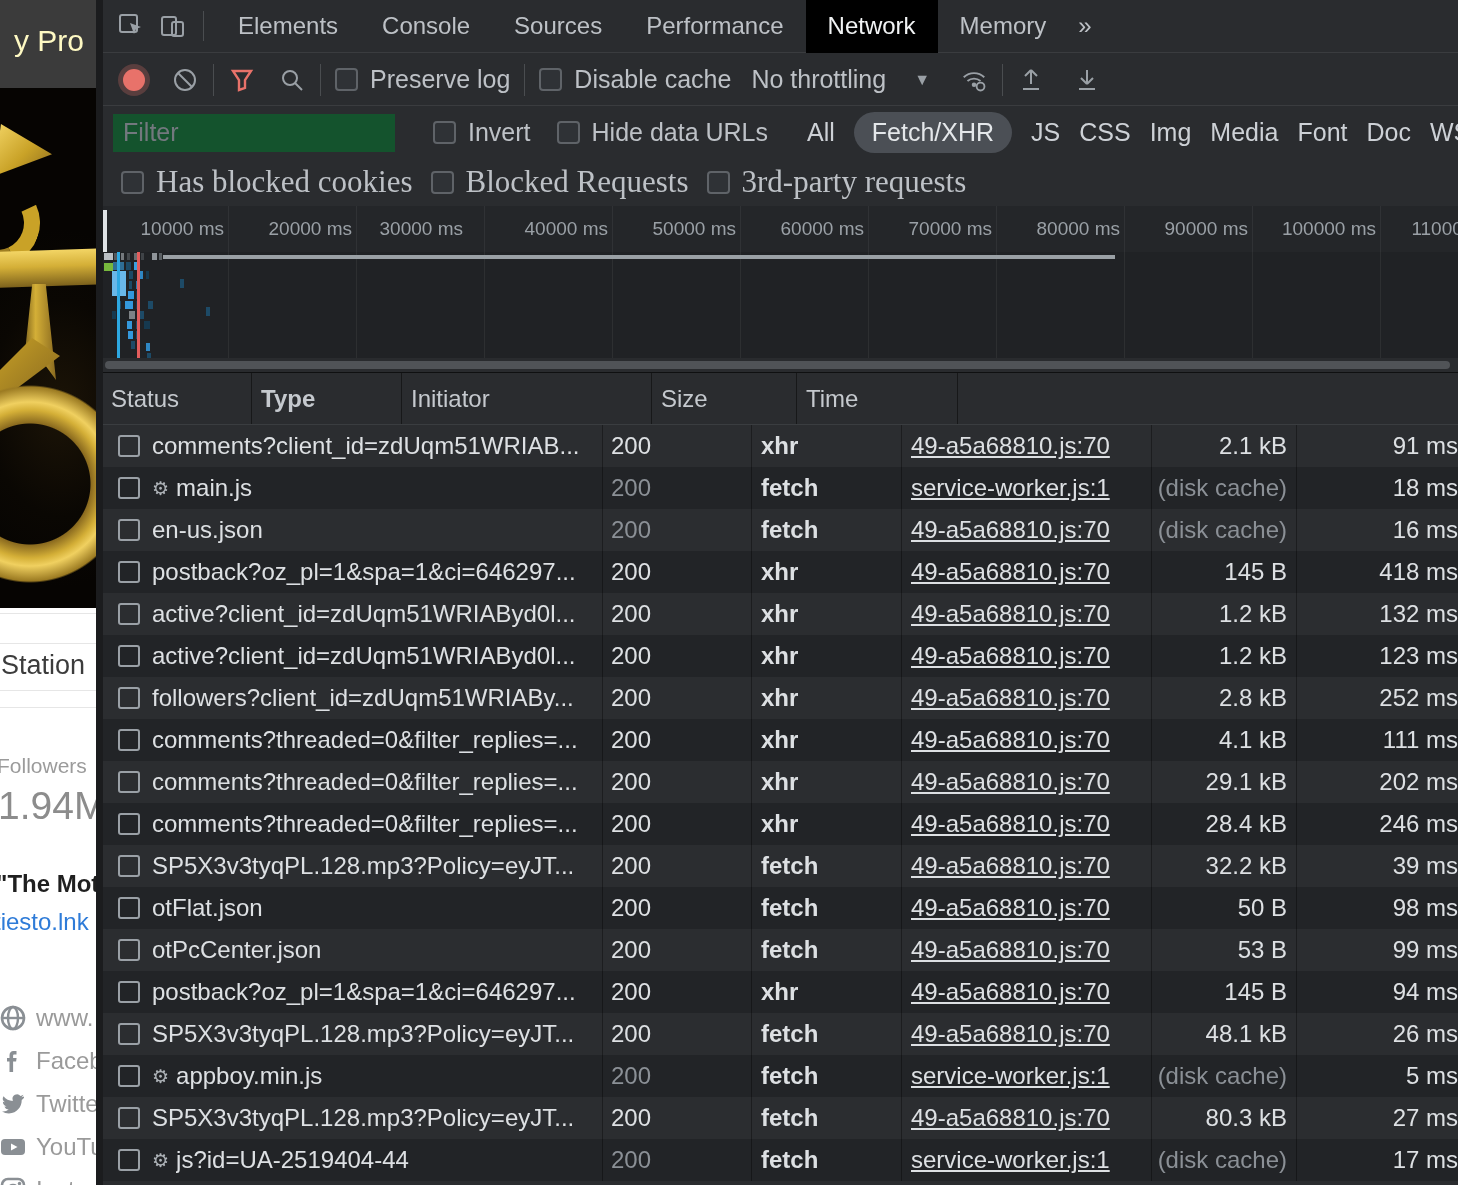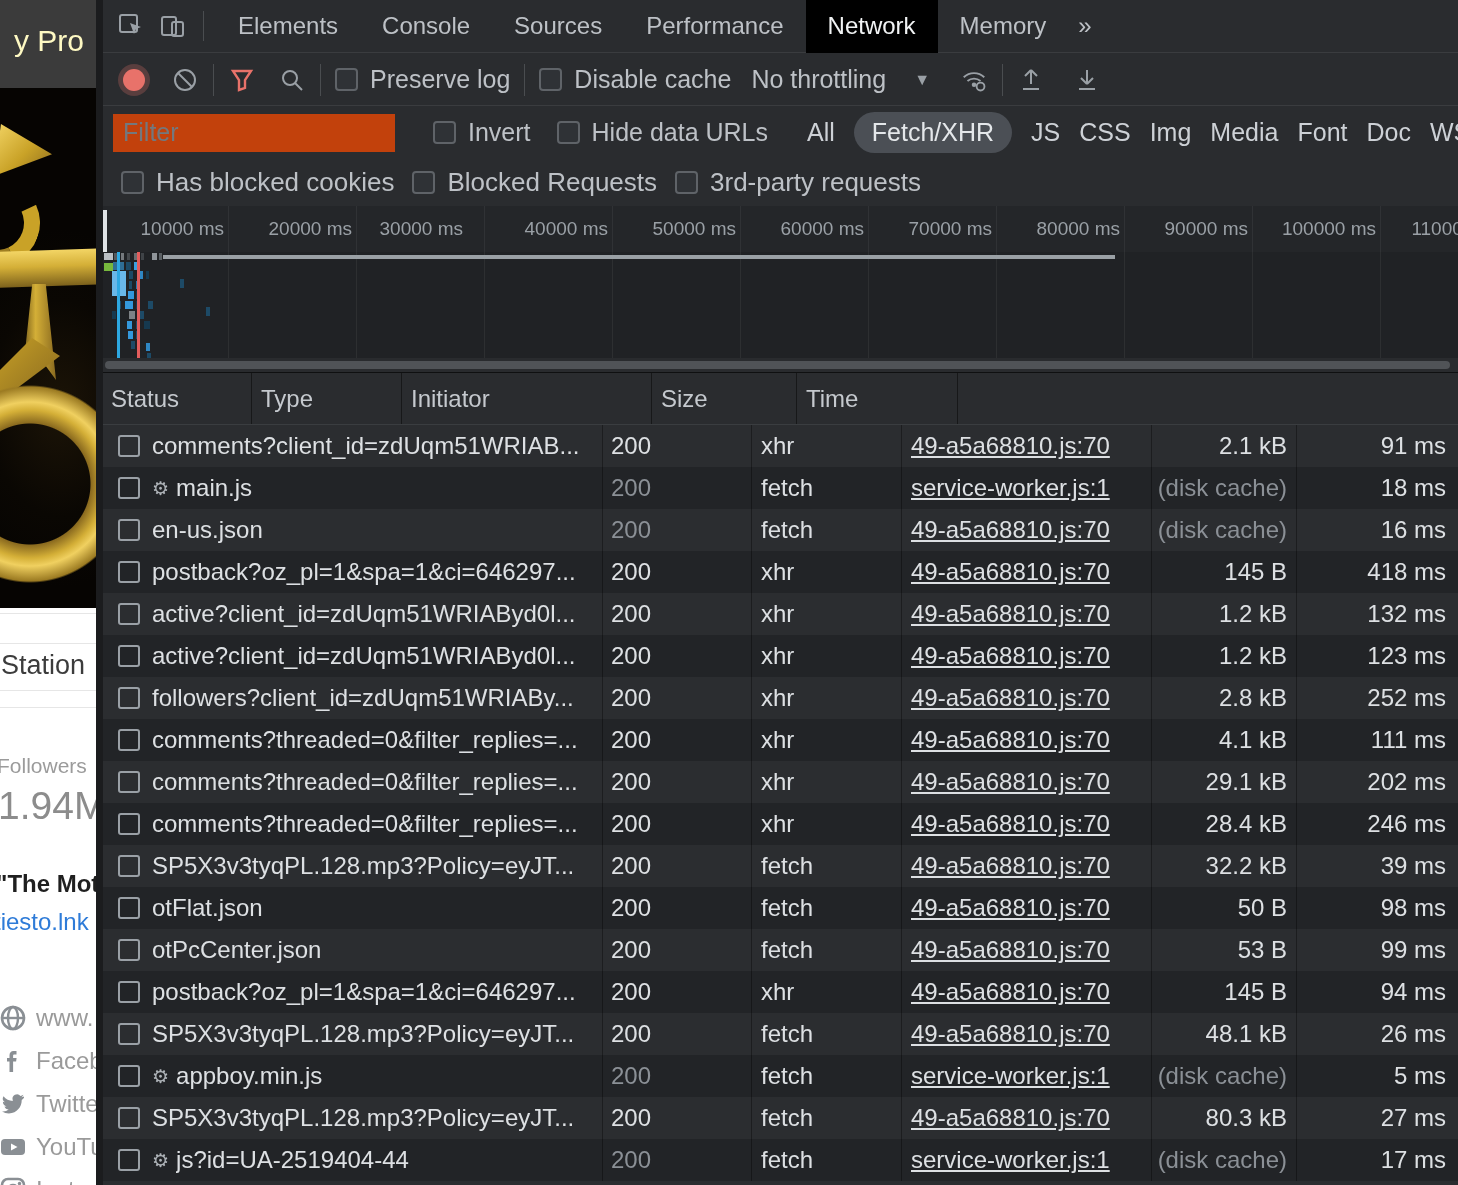--- a/index.html
+++ b/index.html
@@ -57,29 +57,29 @@
       box-shadow:0 0 0 5px rgba(232,114,106,0.25); flex:0 0 auto; }
   .icn { width:28px; height:28px; flex:0 0 auto; }
   .sep { width:1px; height:32px; background:#4a4d50; margin:0 14px; flex:0 0 auto; }
   .cbx { width:23px; height:23px; border:2px solid #5f6368; border-radius:4px; background:#2f3236; margin-right:12px; flex:0 0 auto; }
   .cb-item { display:flex; align-items:center; white-space:nowrap; }
   .throttle { display:flex; align-items:center; margin-left:20px; white-space:nowrap; }
   .caret { font-size:16px; color:#9aa0a6; margin-left:28px; }
 
   .filterbar { position:absolute; left:0; top:107px; width:100%; height:51px; display:flex; align-items:center;
       font-size:25px; color:#bdc1c6; overflow:hidden; }
-  .filter-input { width:282px; height:38px; background:#c2410c; border:none; outline:none; color:#c8ccd0;
+  .filter-input { width:282px; height:38px; background:#14532d; border:none; outline:none; color:#c8ccd0;
       font-size:25px; padding:0 10px; margin-left:10px; font-family:inherit; flex:0 0 auto; }
   .filter-input::placeholder { color:#73787e; }
   .types { display:flex; align-items:center; margin-left:20px; }
   .type-item { margin-left:19px; color:#cdd1d6; white-space:nowrap; }
   .type-item.active { background:#4b4f55; color:#e4e7ea; border-radius:22px; padding:6px 18px; }
 
   .cbrow { position:absolute; left:0; top:158px; width:100%; height:48px; display:flex; 
-      font-size:26px; color:#bdc1c6; }
+      font-size:31px; color:#bdc1c6;font-family:Liberation Serif, serif; }
   .cbrow .cb-item { margin-left:18px; }
 
   .timeline { position:absolute; left:0; top:206px; width:100%; height:166px; background:#202225; overflow:hidden; }
   .ruler { position:absolute; left:0; top:0; width:100%; height:46px; background:#242629; }
   .tick-label { position:absolute; top:9px; height:28px; line-height:28px; width:146px; text-align:right;
       font-size:19px; color:#9aa0a6; white-space:nowrap; }
   .gridline { position:absolute; top:0; bottom:14px; width:1px; background:rgba(255,255,255,0.06); }
   .overview { position:absolute; left:0; top:46px; width:100%; height:106px; }
   .ov-bar { position:absolute; }
   .vline-blue { position:absolute; top:0; height:106px; width:3px; background:#2da8e2; }
@@ -92,24 +92,24 @@
   .nt-head { display:flex; height:52px; background:#2a2c2f; border-bottom:1px solid #3a3d40;
       font-size:24px; color:#c5c9ce; align-items:center; }
   .nt-head .hc { height:100%; display:flex; align-items:center; border-right:1px solid rgba(0,0,0,0.45); }
   .nrow { display:flex; height:42px; align-items:center; font-size:24px; color:#dde0e3; }
   .nrow.odd { background:#2b2d30; }
   .nrow.even { background:#222427; }
   .c { height:100%; display:flex; align-items:center; overflow:hidden; white-space:nowrap;
       border-right:1px solid rgba(0,0,0,0.35); }
   .col-name { width:500px; padding-left:15px; }
   .col-status { width:149px; padding-left:8px; }
-  .col-type { width:150px; padding-left:9px; }
+  .col-type { width:150px; padding-left:9px;font-weight:bold; }
   .col-init { width:250px; padding-left:9px; }
   .col-size { width:145px; justify-content:flex-end; padding-right:9px; }
-  .col-time { width:161px; justify-content:flex-end; padding-right:12px; border-right:none; }
+  .col-time { width:161px; justify-content:flex-end; padding-right:0; border-right:none; }
   .hc.col-size, .hc.col-time { justify-content:flex-start; padding-left:9px; padding-right:0; }
   .row-cb { width:22px; height:22px; border:2px solid #9aa0a6; border-radius:3px; background:transparent;
       margin-right:12px; flex:0 0 auto; }
   .gear { font-size:19px; color:#aeb3b8; margin-right:7px; }
   .nm { overflow:hidden; text-overflow:ellipsis; }
   .dim { color:#8b9096; }
   .lnk { text-decoration:underline; color:#dde0e3; }
   svg .st { stroke:#9aa0a6; stroke-width:2; fill:none; }
 </style>
 </head>

